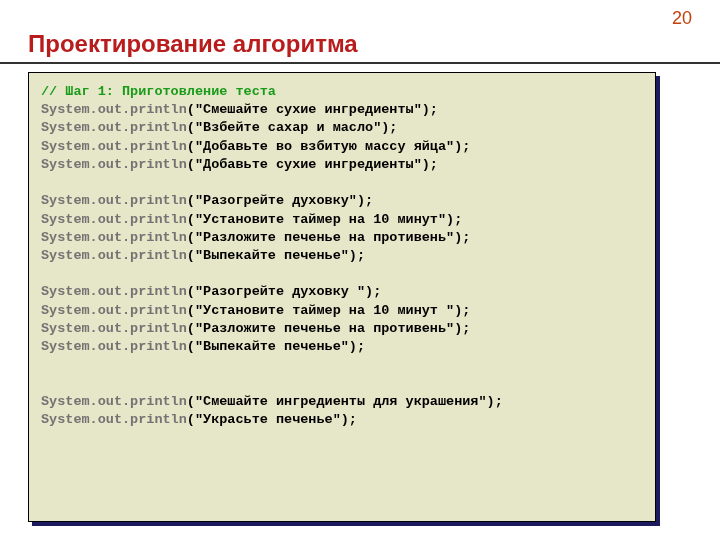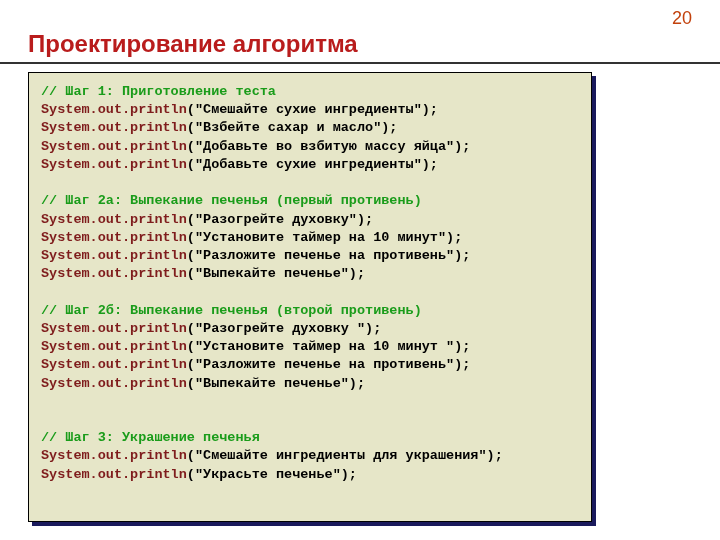--- a/index.html
+++ b/index.html
@@ -31,59 +31,56 @@
     top: 62px;
     left: 0;
     width: 100%;
     height: 2px;
     background: #333;
   }
   .code-box {
     position: absolute;
     top: 72px;
     left: 28px;
-    width: 564px;
+    width: 628px;
     height: 450px;
     background: #e6e6c8;
     border: 1px solid #000;
     box-shadow: 4px 4px 0 #1a1a5c;
     padding: 10px 12px;
     font-family: "Courier New", monospace;
     font-size: 13.5px;
     line-height: 1.35;
     font-weight: bold;
     color: #000;
   }
   .comment { color: #1a9c1a; }
-  .sys { color: #7f1d1d; }
+  .sys { color: #737373; }
   .blank { height: 1.35em; }
 </style>
 </head>
 <body>
 
 <div class="page-number">20</div>
 <div class="title">Проектирование алгоритма</div>
 <div class="title-underline"></div>
 
 <div class="code-box">
   <div><span class="comment">// Шаг 1: Приготовление теста</span></div>
   <div><span class="sys">System.out.println</span><span>("Смешайте сухие ингредиенты");</span></div>
   <div><span class="sys">System.out.println</span><span>("Взбейте сахар и масло");</span></div>
   <div><span class="sys">System.out.println</span><span>("Добавьте во взбитую массу яйца");</span></div>
   <div><span class="sys">System.out.println</span><span>("Добавьте сухие ингредиенты");</span></div>
   <div class="blank"></div>
-  <div><span class="comment">// Шаг 2а: Выпекание печенья (первый противень)</span></div>
   <div><span class="sys">System.out.println</span><span>("Разогрейте духовку");</span></div>
   <div><span class="sys">System.out.println</span><span>("Установите таймер на 10 минут");</span></div>
   <div><span class="sys">System.out.println</span><span>("Разложите печенье на противень");</span></div>
   <div><span class="sys">System.out.println</span><span>("Выпекайте печенье");</span></div>
   <div class="blank"></div>
-  <div><span class="comment">// Шаг 2б: Выпекание печенья (второй противень)</span></div>
   <div><span class="sys">System.out.println</span><span>("Разогрейте духовку ");</span></div>
   <div><span class="sys">System.out.println</span><span>("Установите таймер на 10 минут ");</span></div>
   <div><span class="sys">System.out.println</span><span>("Разложите печенье на противень");</span></div>
   <div><span class="sys">System.out.println</span><span>("Выпекайте печенье");</span></div>
   <div class="blank"></div>
   <div class="blank"></div>
-  <div><span class="comment">// Шаг 3: Украшение печенья</span></div>
   <div><span class="sys">System.out.println</span><span>("Смешайте ингредиенты для украшения");</span></div>
   <div><span class="sys">System.out.println</span><span>("Украсьте печенье");</span></div>
 </div>
 
 </body></html>

